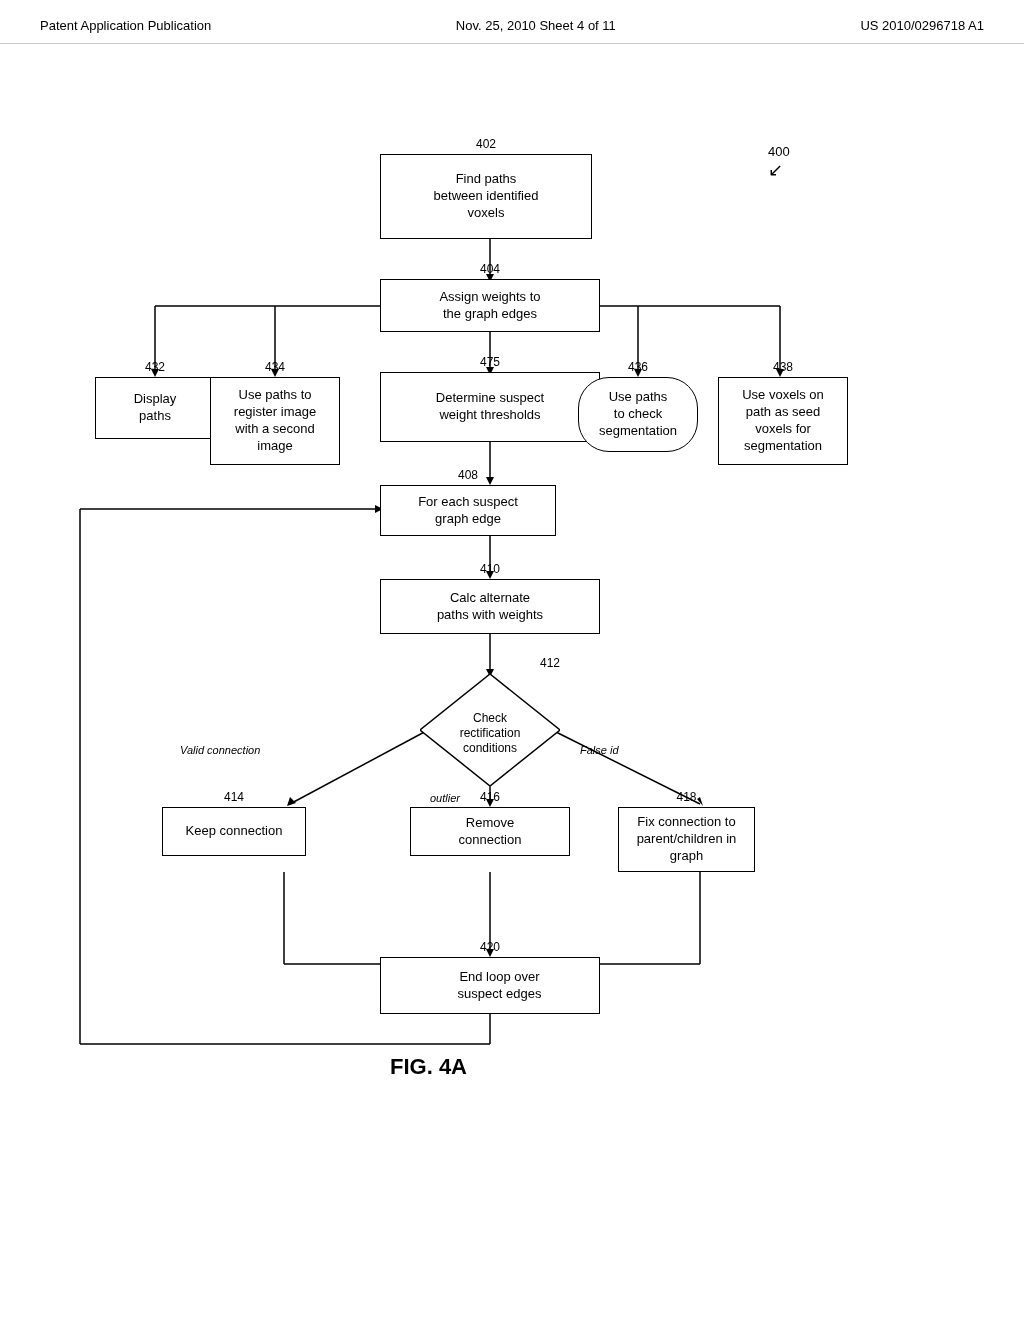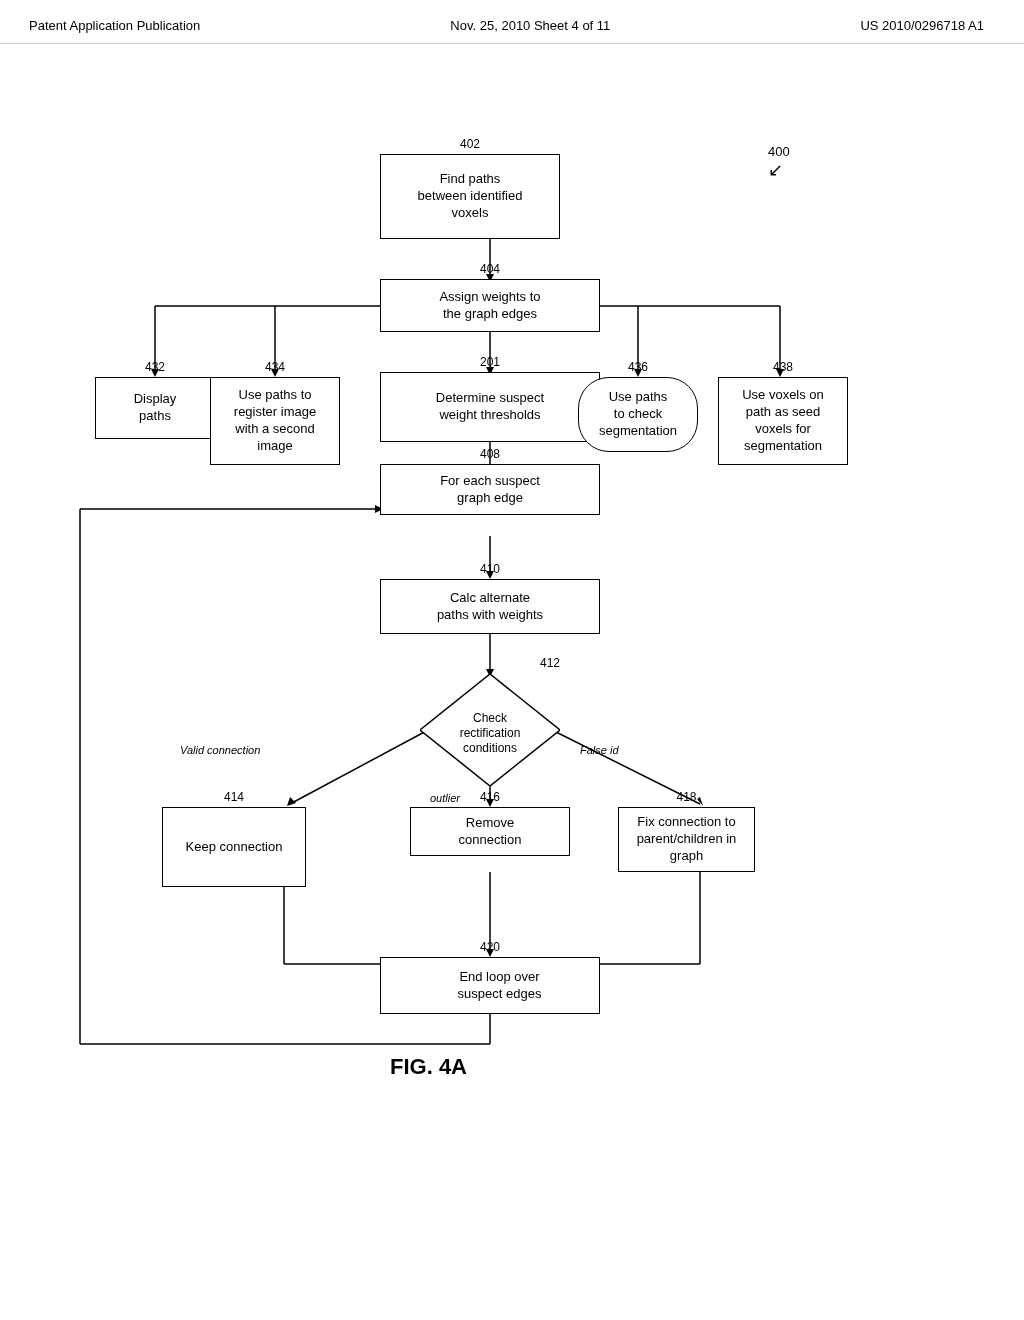--- a/index.html
+++ b/index.html
@@ -8,21 +8,21 @@
       font-family: Arial, sans-serif;
       width: 1024px;
       min-height: 1320px;
       position: relative;
       overflow: hidden;
     }
 
     .page-header {
       display: flex;
       justify-content: space-between;
-      padding: 18px 40px 10px 29px;
+      padding: 18px 40px 10px 40px;
       font-size: 13px;
       color: #000;
       border-bottom: 1px solid #ccc;
     }
 
     .diagram-area {
       position: relative;
       width: 100%;
       height: 1240px;
     }
@@ -147,56 +147,56 @@
     <line x1="80" y1="1000" x2="80" y2="465" stroke="#000" stroke-width="1.5"></line>
     <line x1="80" y1="465" x2="380" y2="465" stroke="#000" stroke-width="1.5"></line>
     <polygon points="383,465 375,461 375,469" fill="#000"></polygon>
   </svg>
 
   <div class="ref-400" style="left:760px; top:100px;margin-left:8px;">
     <span>400</span><br>
     <span style="font-size:18px;">↙</span>
   </div>
 
-  <div class="flow-box" style="left:380px; top:110px; width:180px; height:85px;">
+  <div class="flow-box" style="left:380px; top:110px; width:212px; height:85px;">
     <span class="node-label" style="top:-18px; left:50%; transform:translateX(-50%);">402</span>
     <span>Find paths<br>between identified<br>voxels</span>
   </div>
 
   <div class="flow-box" style="left:380px; top:235px; width:220px; height:53px;">
     <span class="node-label" style="top:-18px; left:50%; transform:translateX(-50%);">404</span>
     <span>Assign weights to<br>the graph edges</span>
   </div>
 
   <div class="flow-box" style="left:95px; top:333px; width:120px; height:62px;">
     <span class="node-label" style="top:-18px; left:50%; transform:translateX(-50%);">432</span>
     <span>Display<br>paths</span>
   </div>
 
   <div class="flow-box" style="left:210px; top:333px; width:130px; height:88px;">
     <span class="node-label" style="top:-18px; left:50%; transform:translateX(-50%);">434</span>
     <span>Use paths to<br>register image<br>with a second<br>image</span>
   </div>
 
   <div class="flow-box" style="left:380px; top:328px; width:220px; height:70px;">
-    <span class="node-label" style="top:-18px; left:50%; transform:translateX(-50%);">201</span>
+    <span class="node-label" style="top:-18px; left:50%; transform:translateX(-50%);">475</span>
     <span>Determine suspect<br>weight thresholds</span>
   </div>
 
   <div class="flow-box" style="left:578px; top:333px; width:120px; height:75px;border-radius:31px;">
     <span class="node-label" style="top:-18px; left:50%; transform:translateX(-50%);">436</span>
     <span>Use paths<br>to check<br>segmentation</span>
   </div>
 
   <div class="flow-box" style="left:718px; top:333px; width:130px; height:88px;">
     <span class="node-label" style="top:-18px; left:50%; transform:translateX(-50%);">438</span>
     <span>Use voxels on<br>path as seed<br>voxels for<br>segmentation</span>
   </div>
 
-  <div class="flow-box" style="left:380px; top:420px; width:220px; height:51px;">
+  <div class="flow-box" style="left:380px; top:441px; width:176px; height:51px;">
     <span class="node-label" style="top:-18px; left:50%; transform:translateX(-50%);">408</span>
     <span>For each suspect<br>graph edge</span>
   </div>
 
   <div class="flow-box" style="left:380px; top:535px; width:220px; height:55px;">
     <span class="node-label" style="top:-18px; left:50%; transform:translateX(-50%);">410</span>
     <span>Calc alternate<br>paths with weights</span>
   </div>
 
   <div style="position:absolute; left:420px; top:630px; width:140px; height:112px;">
@@ -212,21 +212,21 @@
   <div class="arrow-label" style="left:180px; top:700px;">
     <span>Valid connection</span>
   </div>
   <div class="arrow-label" style="left:430px; top:748px;">
     <span>outlier</span>
   </div>
   <div class="arrow-label" style="left:580px; top:700px;">
     <span>False id</span>
   </div>
 
-  <div class="flow-box" style="left:162px; top:763px; width:144px; height:80px;">
+  <div class="flow-box" style="left:162px; top:763px; width:144px; height:49px;">
     <span class="node-label" style="top:-18px; left:50%; transform:translateX(-50%);">414</span>
     <span>Keep connection</span>
   </div>
 
   <div class="flow-box" style="left:410px; top:763px; width:160px; height:49px;">
     <span class="node-label" style="top:-18px; left:50%; transform:translateX(-50%);">416</span>
     <span>Remove<br>connection</span>
   </div>
 
   <div class="flow-box" style="left:618px; top:763px; width:137px; height:65px;">

